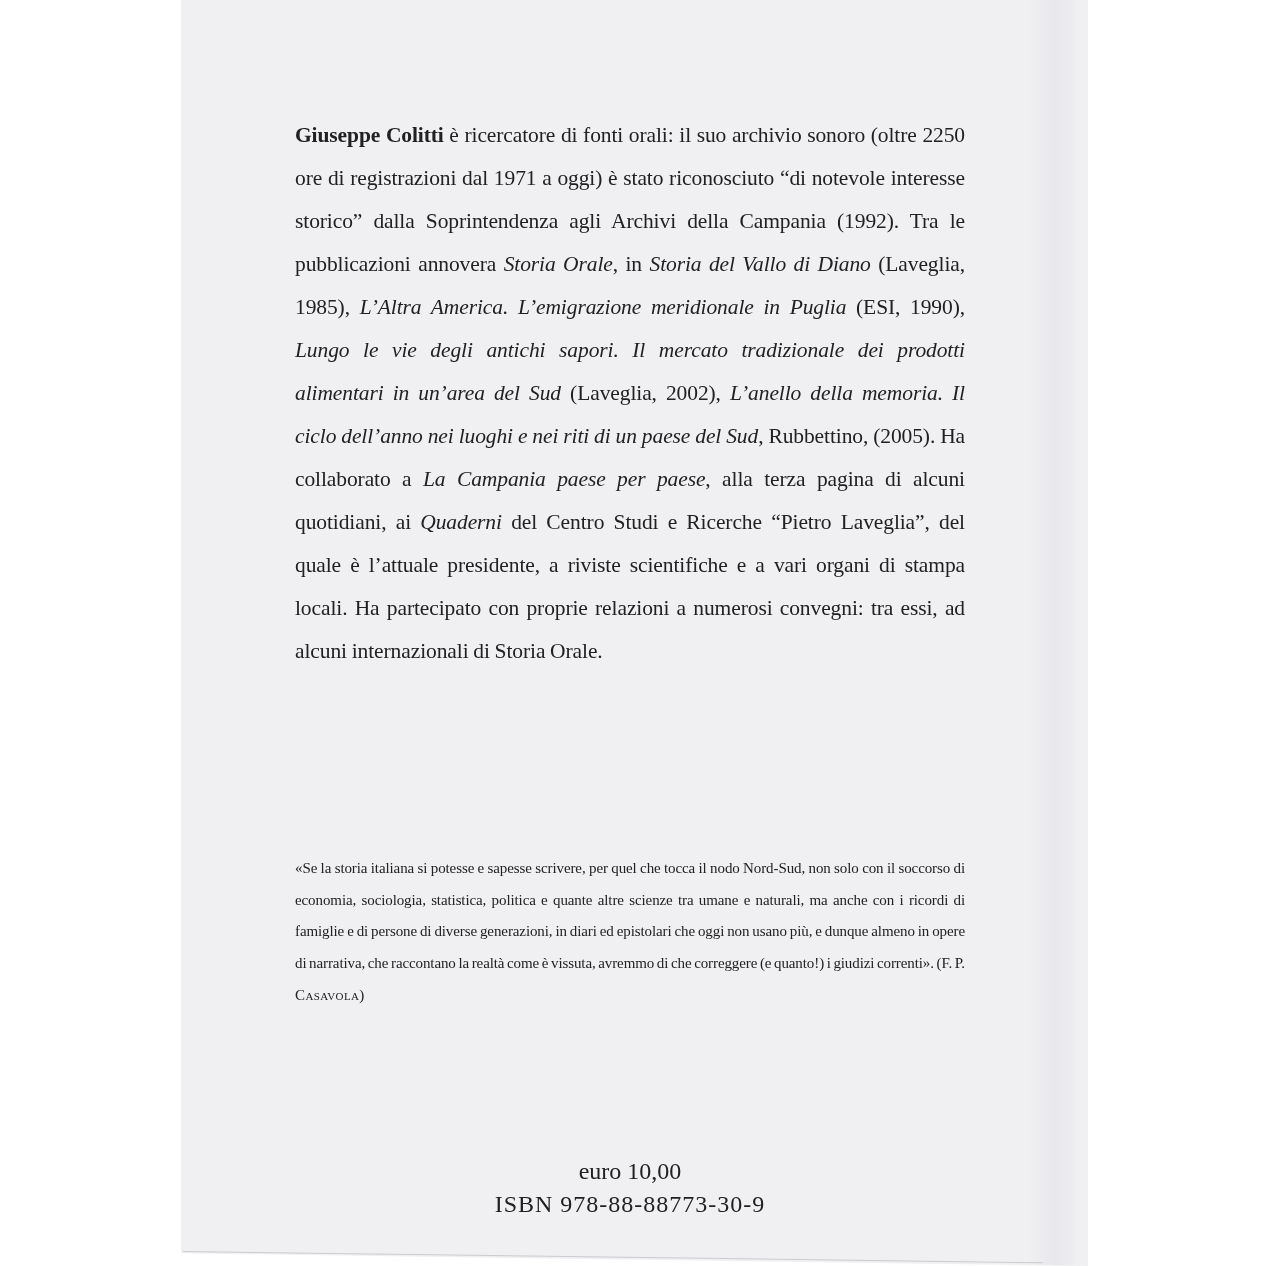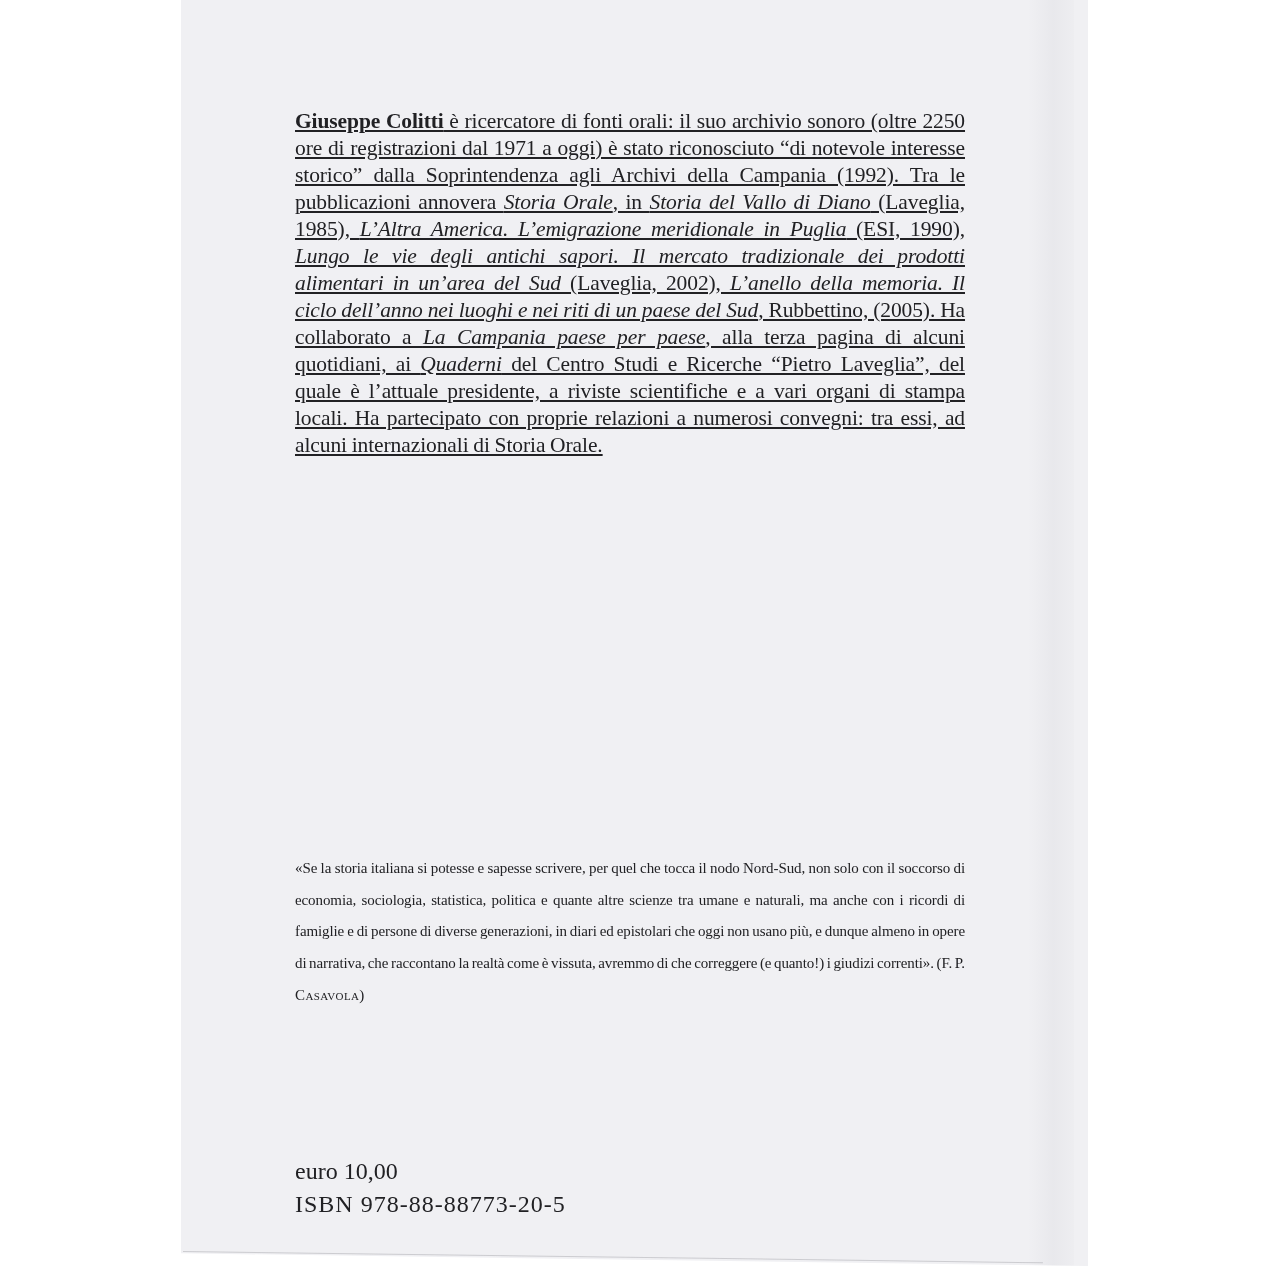--- a/index.html
+++ b/index.html
@@ -50,41 +50,41 @@
     transform: rotate(0.75deg);
     transform-origin: left center;
   }
   .content {
     position: absolute;
     left: 114px;
     width: 670px;
     color: #212124;
   }
   .bio {
-    top: 86px;
+    top: 92px;
     font-size: 21.5px;
-    line-height: 27px;
+    line-height: 43px;
     text-align: justify;
     letter-spacing: -0.1px;
     word-spacing: -0.5px;
-    text-decoration: underline;
   }
   .quote {
     top: 838px;
     font-size: 15px;
     line-height: 31.7px;
     text-align: justify;
     letter-spacing: -0.1px;
     word-spacing: -1px;
   }
   .bold   { font-weight: bold; }
   .italic { font-style: italic; }
   .smallcaps { font-variant: small-caps; letter-spacing: 0.4px; }
   .footer {
     top: 1155px;
+    text-align: center;
   }
   .price {
     font-size: 24px;
     line-height: 33px;
   }
   .isbn {
     font-size: 24px;
     line-height: 33px;
     letter-spacing: 1px;
   }
@@ -95,20 +95,20 @@
 <div class="stage">
 
   <div class="paper">
 
     <p class="content bio"><span class="bold">Giuseppe Colitti</span><span> è ricercatore di fonti orali: il suo archivio sonoro (oltre 2250 ore di registrazioni dal 1971 a oggi) è stato riconosciuto “di notevole interesse storico” dalla Soprintendenza agli Archivi della Campania (1992). Tra le pubblicazioni annovera </span><span class="italic">Storia Orale</span><span>, in </span><span class="italic">Storia del Vallo di Diano</span><span> (Laveglia, 1985), </span><span class="italic">L’Altra America. L’emigrazione meridionale in Puglia</span><span> (ESI, 1990), </span><span class="italic">Lungo le vie degli antichi sapori. Il mercato tradizionale dei prodotti alimentari in un’area del Sud</span><span> (Laveglia, 2002), </span><span class="italic">L’anello della memoria. Il ciclo dell’anno nei luoghi e nei riti di un paese del Sud</span><span>, Rubbettino, (2005). Ha collaborato a </span><span class="italic">La Campania paese per paese</span><span>, alla terza pagina di alcuni quotidiani, ai </span><span class="italic">Quaderni</span><span> del Centro Studi e Ricerche “Pietro Laveglia”, del quale è l’attuale presidente, a riviste scientifiche e a vari organi di stampa locali. Ha partecipato con proprie relazioni a numerosi convegni: tra essi, ad alcuni internazionali di Storia Orale.</span></p>
 
     <p class="content quote"><span>«Se la storia italiana si potesse e sapesse scrivere, per quel che tocca il nodo Nord-Sud, non solo con il soccorso di economia, sociologia, statistica, politica e quante altre scienze tra umane e naturali, ma anche con i ricordi di famiglie e di persone di diverse generazioni, in diari ed epistolari che oggi non usano più, e dunque almeno in opere di narrativa, che raccontano la realtà come è vissuta, avremmo di che correggere (e quanto!) i giudizi correnti». (F. P. </span><span class="smallcaps">Casavola</span><span>)</span></p>
 
     <div class="content footer">
       <div class="price">euro 10,00</div>
-      <div class="isbn">ISBN 978-88-88773-20-5</div>
+      <div class="isbn">ISBN 978-88-88773-30-9</div>
     </div>
 
   </div>
 
   <div class="paper-edge"></div>
 
 </div>
 
 </body></html>

